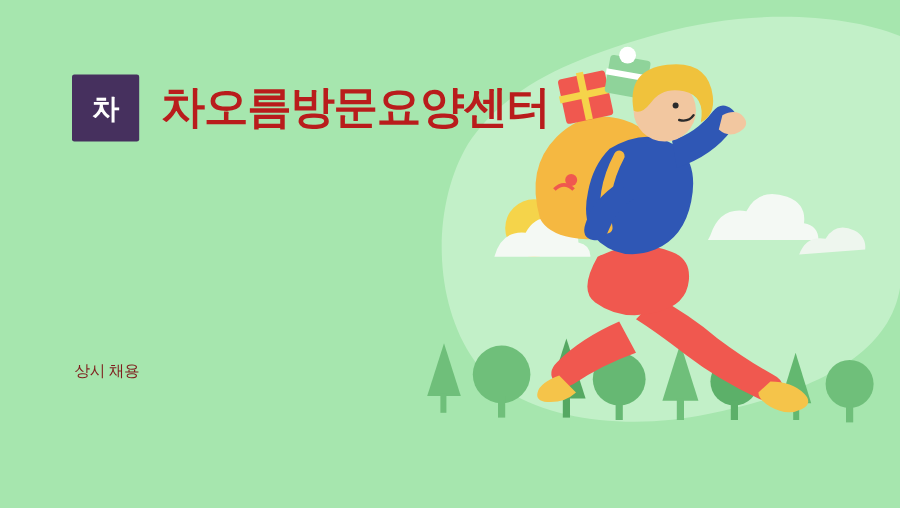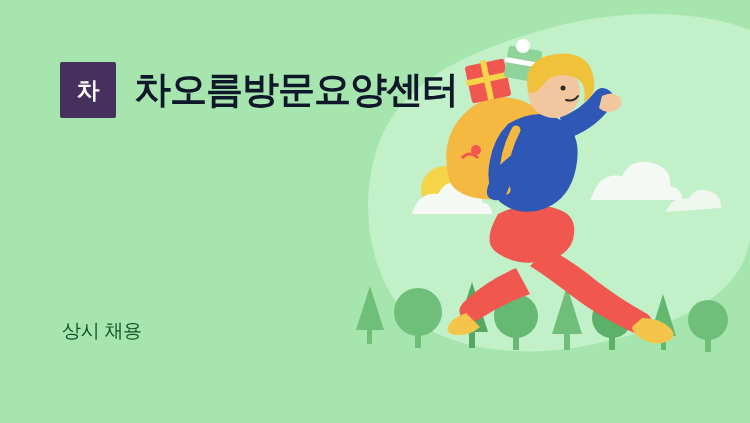--- a/index.html
+++ b/index.html
@@ -50,44 +50,43 @@
     border-radius: 2px;
   }
   .logo-badge span {
     color: #ffffff;
     font-size: 23px;
     font-weight: 700;
     line-height: 1;
     letter-spacing: 0;
   }
   .brand-title {
-    color: #0f172a;
+    color: #b91c1c;
     font-size: 37px;
     font-weight: 700;
     letter-spacing: -1px;
     white-space: nowrap;
   }
   
   .bottom-text {
     position: absolute;
     left: 62px;
     top: 300px;
     z-index: 5;
   }
   .headline {
     color: #1d1d1d;
     font-size: 18px;
     font-weight: 600;
     letter-spacing: -0.6px;
     white-space: nowrap;
   }
   .subline {
-    margin-top: 18px;
-    color: #14532d;
-    font-size: 19px;
+    color: #7f1d1d;
+    font-size: 13px;
     font-weight: 500;
     letter-spacing: -0.3px;
     white-space: nowrap;
   }
 </style>
 </head>
 <body>
 
 <div class="card">
 

